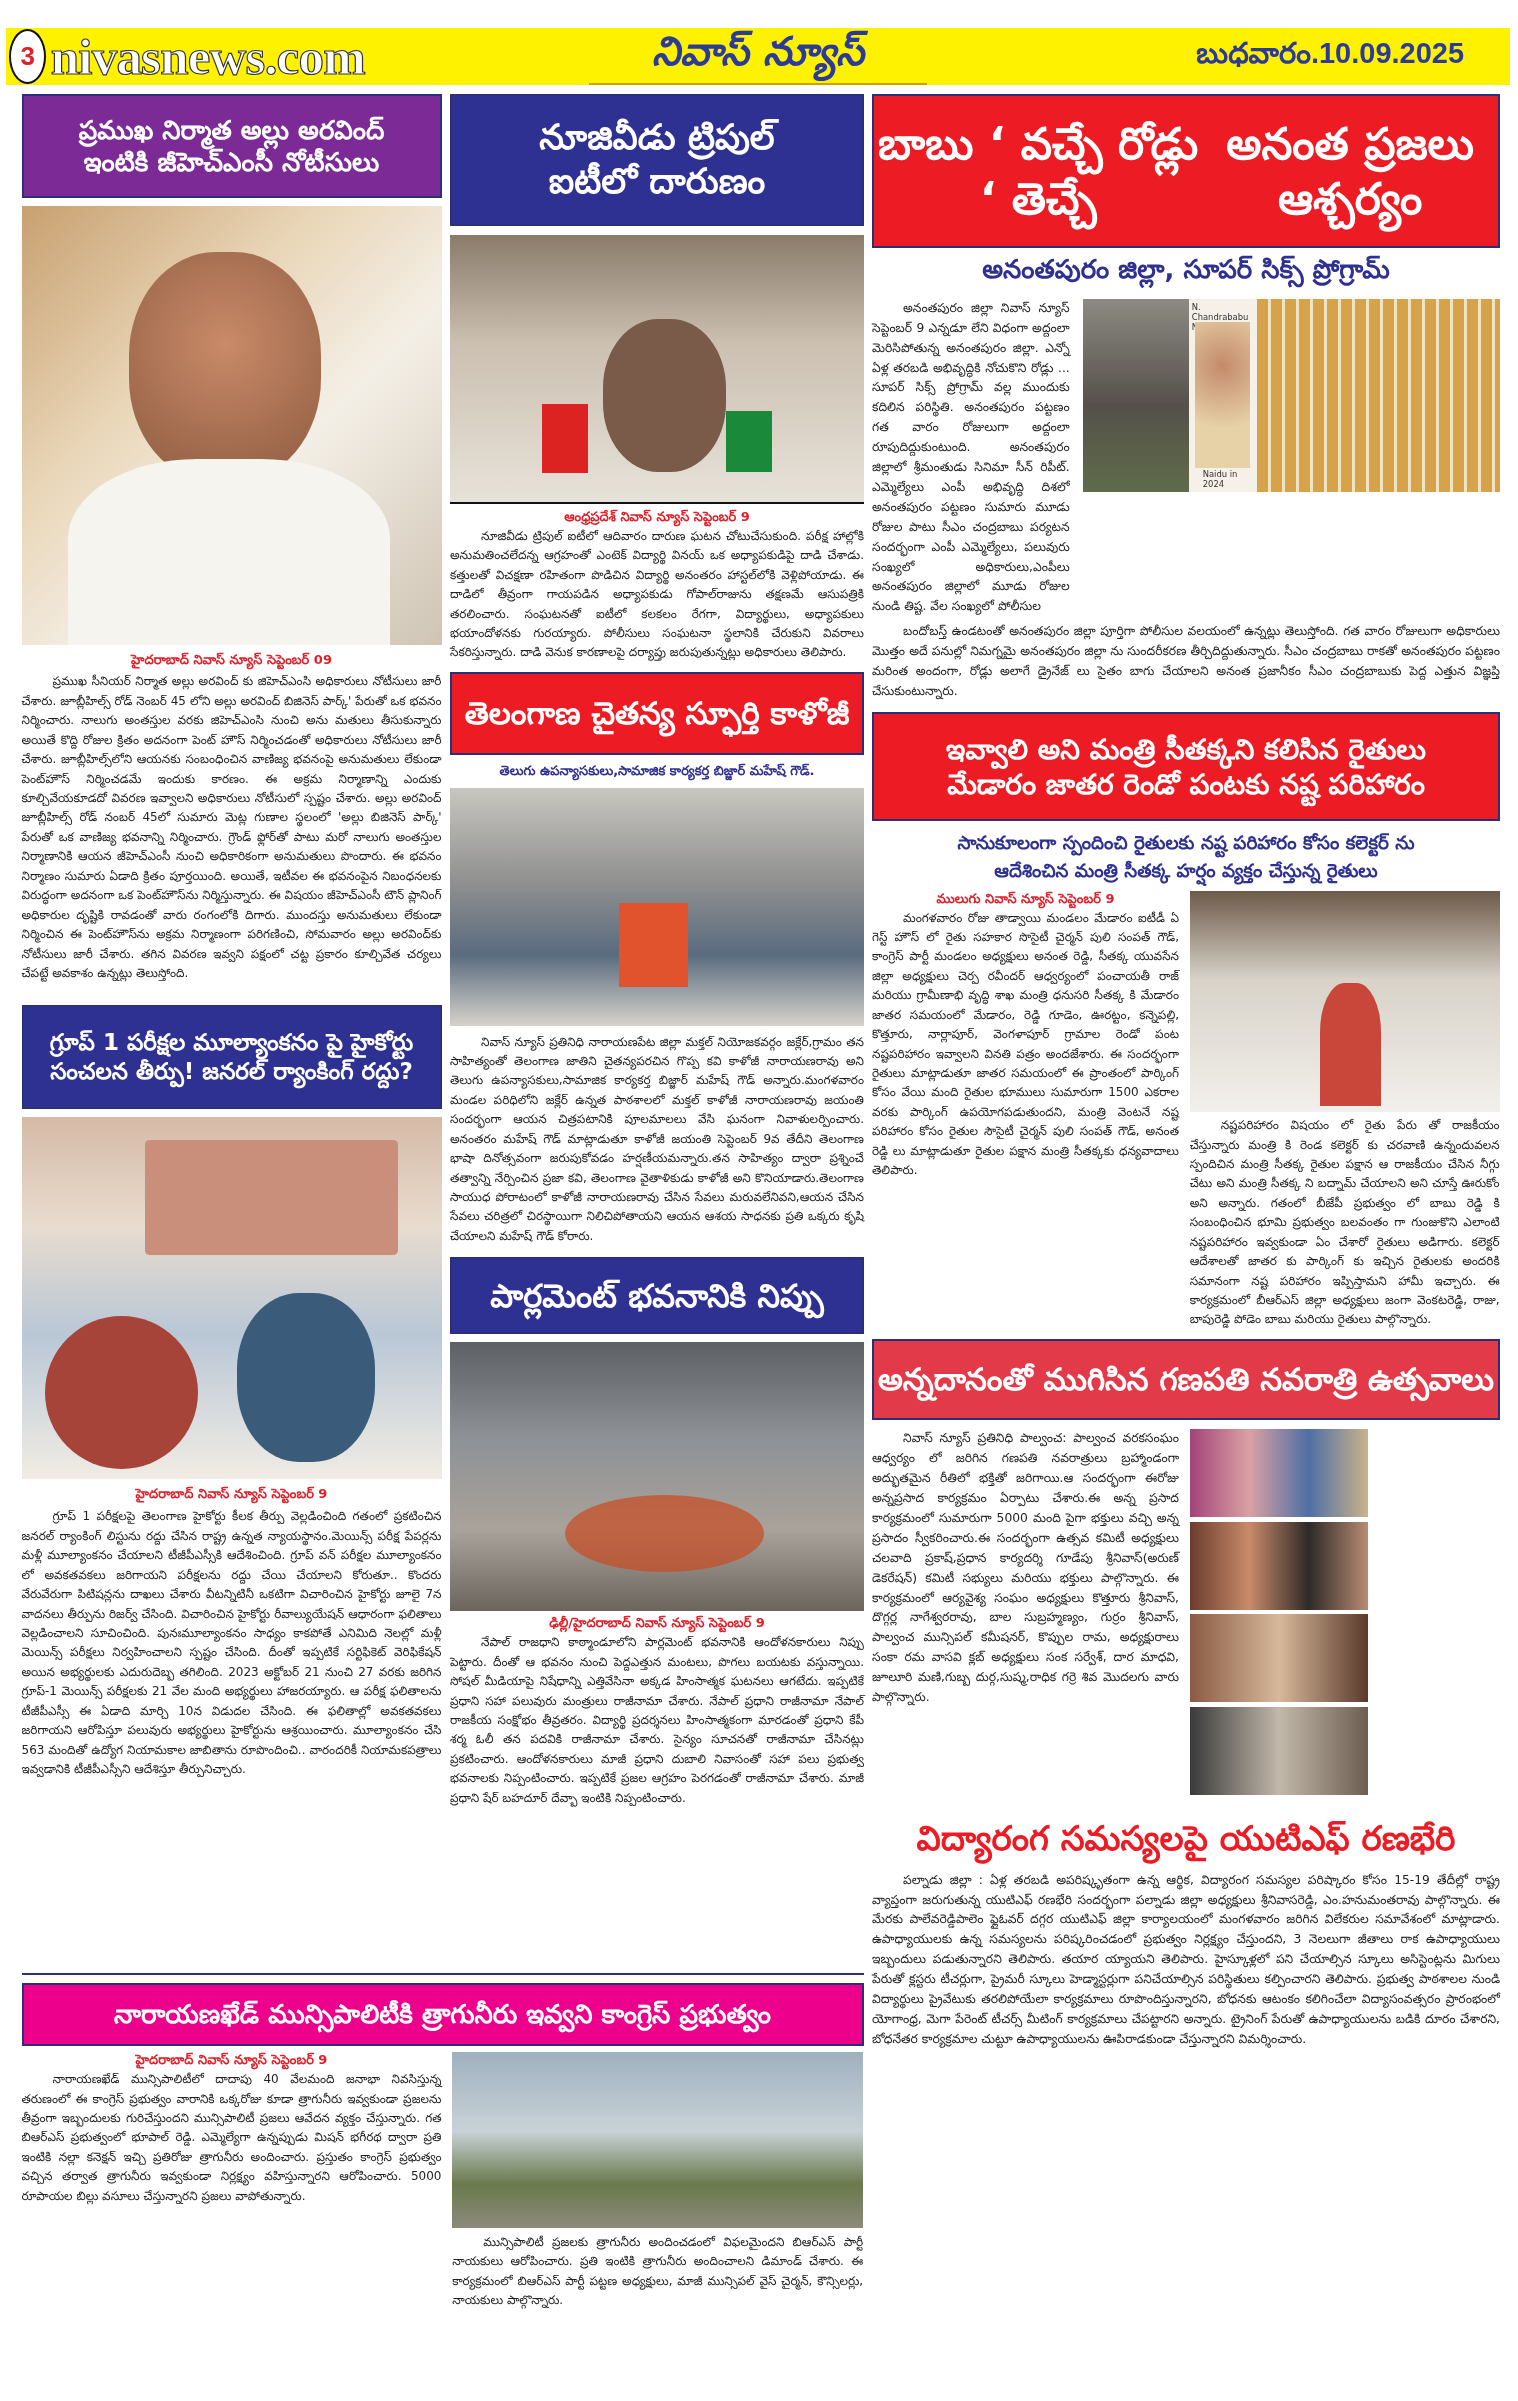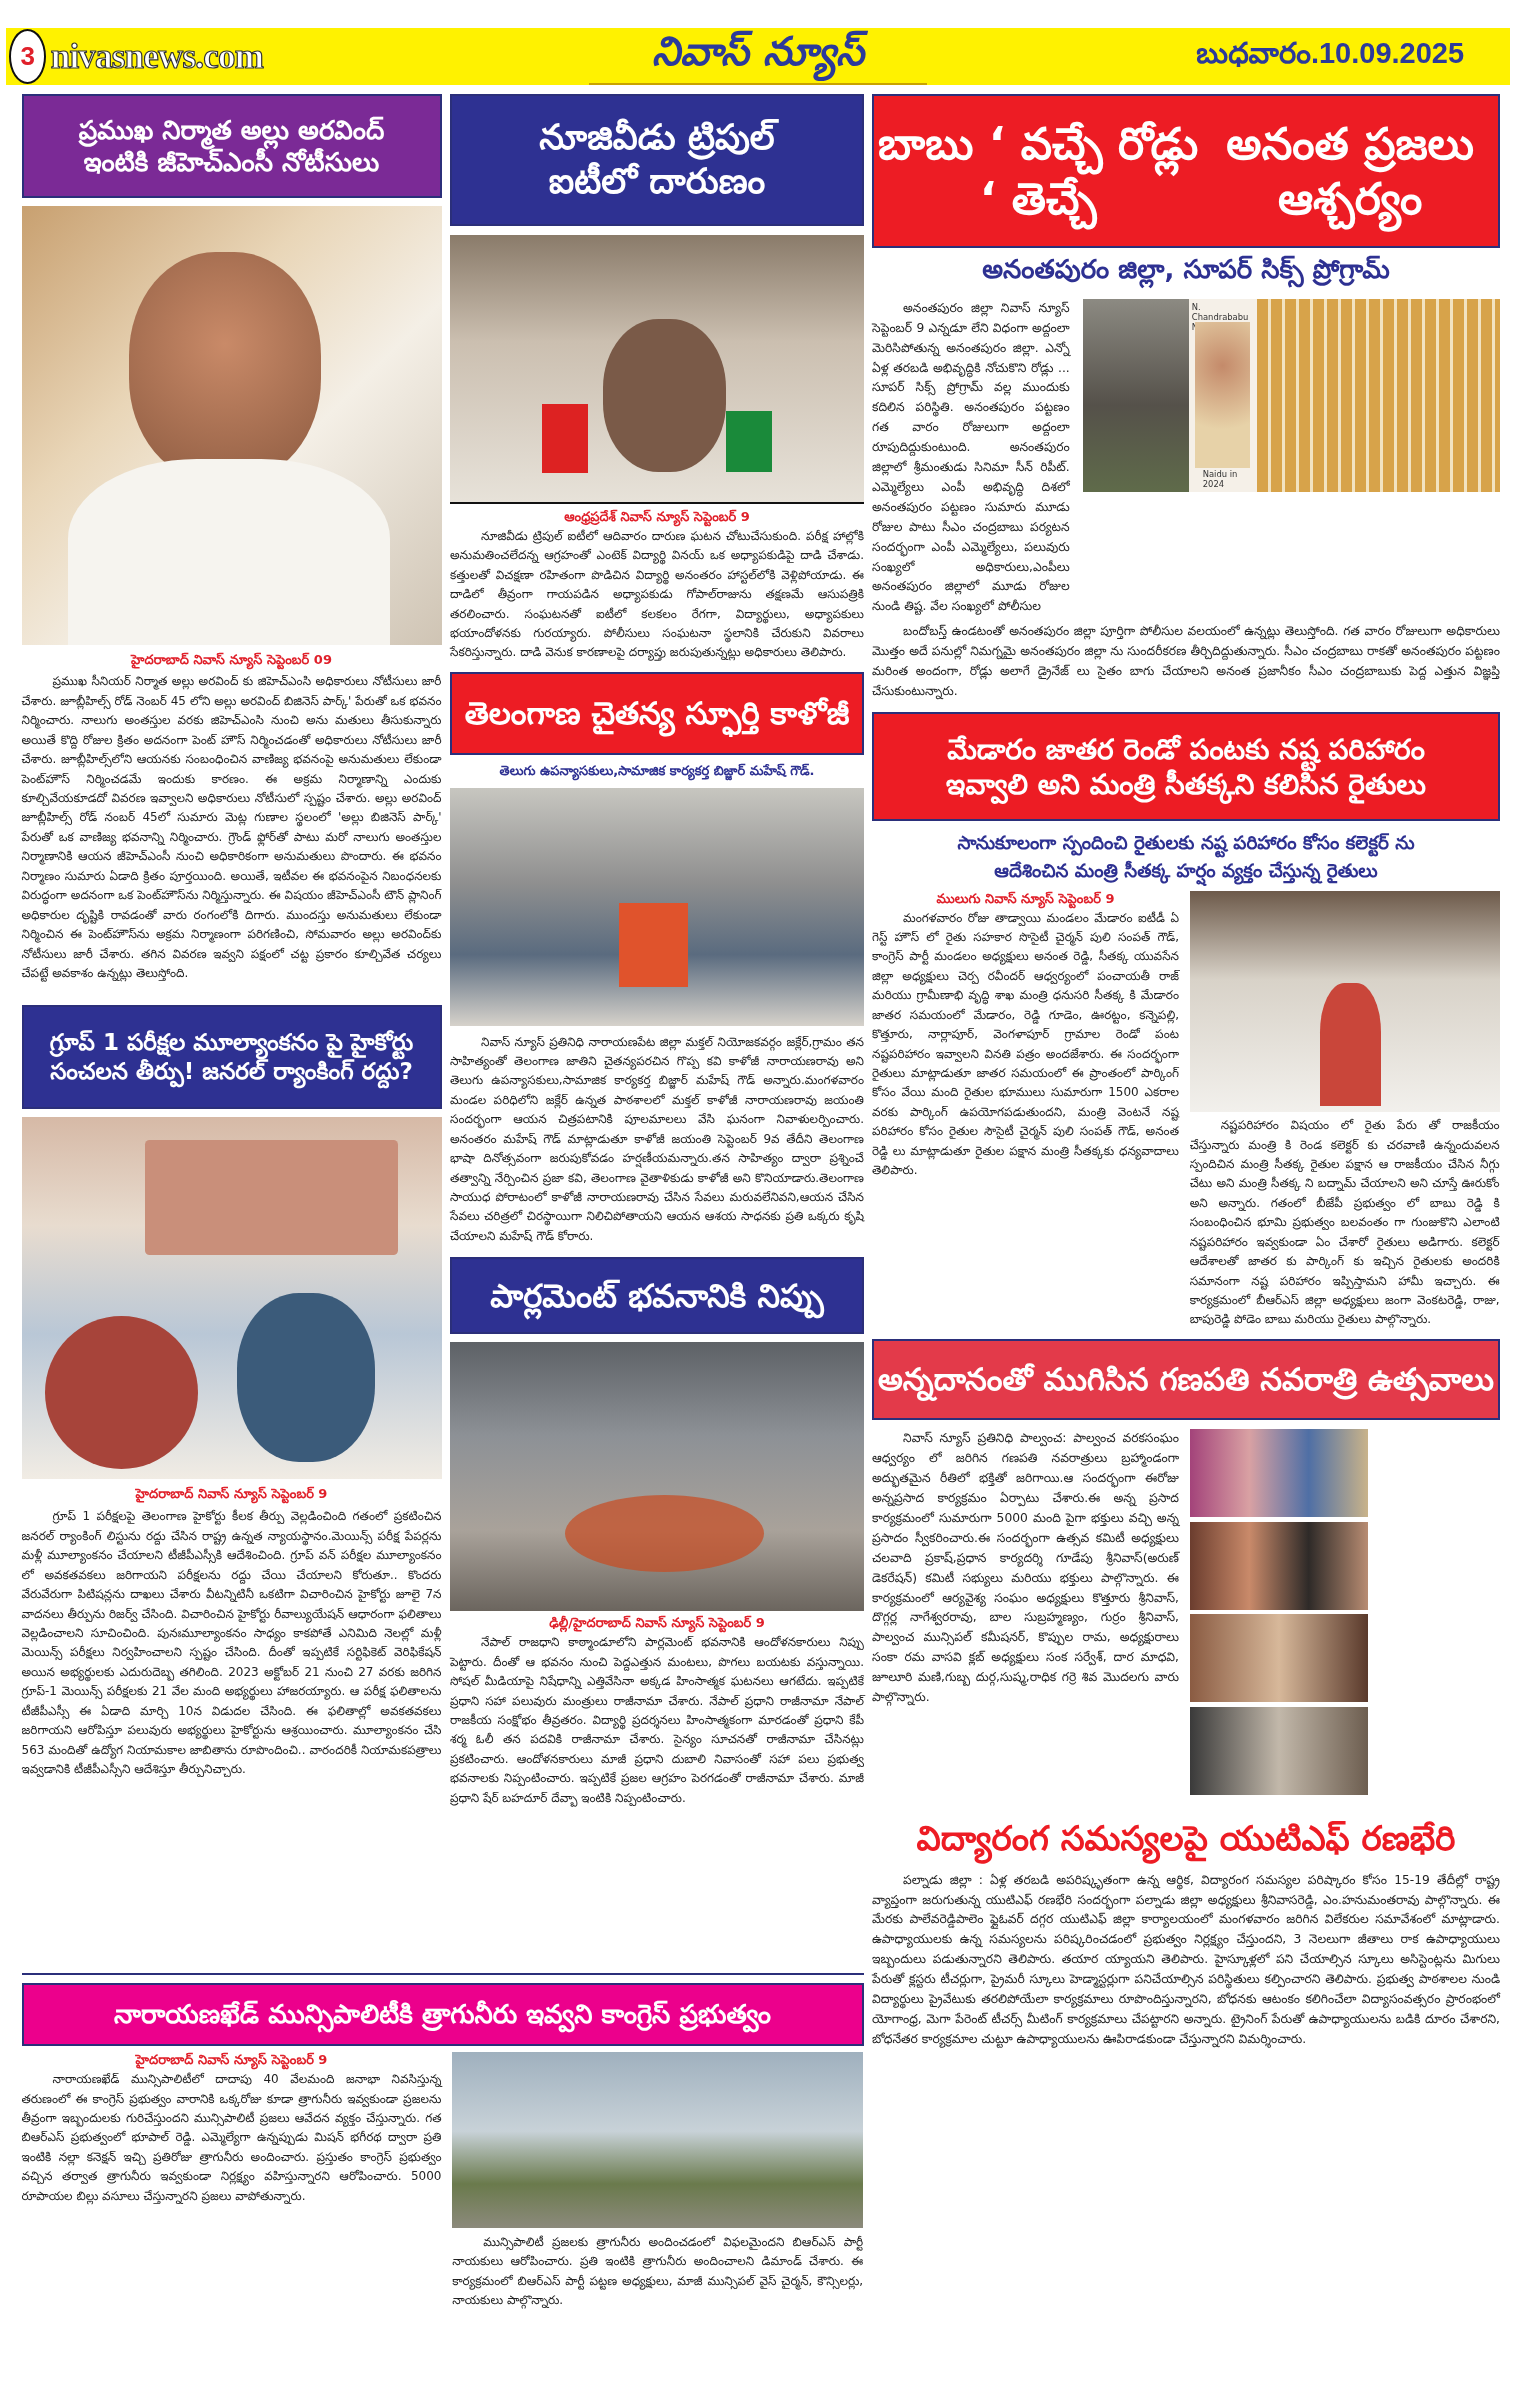--- a/index.html
+++ b/index.html
@@ -1,19 +1,19 @@
 <!DOCTYPE html>
 <html style="font-size:12.3px"><head>
 <meta charset="utf-8">
 <style>
   * { box-sizing: border-box; margin: 0; padding: 0; }
   body { width: 1518px; height: 2401px; background: #ffffff; font-family: "DejaVu Sans", sans-serif; color: #222; overflow: hidden; position: relative; }
   .masthead { position: absolute; left: 6.1px; top: 28px; width: 1504px; height: 57px; background: #fff200; display: flex; align-items: center; }
   .page-num { width: 37px; height: 55px; border: 2.3px solid #111; border-radius: 50%; background: #fff; display: flex; align-items: center; justify-content: center; color: #e0202a; font-weight: bold; font-size: 26px; margin-left: 3.1px; font-family: "Liberation Sans", sans-serif; }
-  .site { font-family: "Liberation Serif", serif; font-size: 35px; color: #fff; -webkit-text-stroke: 1.2px #333; margin-left: 4.6px; letter-spacing: -0.8px; font-weight: bold; }
+  .site { font-family: "Liberation Serif", serif; font-size: 51px; color: #fff; -webkit-text-stroke: 1.2px #333; margin-left: 4.6px; letter-spacing: -0.8px; font-weight: bold; }
   .brand { position: absolute; left: 583px; top: 0; width: 338px; height: 57px; display: flex; align-items: center; justify-content: center; color: #2c3a9a; font-size: 40px; font-weight: bold; font-style: italic; border-bottom: 2.3px solid #c9a300; }
   .date { position: absolute; right: 46px; top: 0; height: 57px; display: flex; align-items: center; color: #2c3a9a; font-size: 29px; font-weight: bold; font-family: "Liberation Sans", sans-serif; }
 
   .col { position: absolute; }
   .banner { display: flex; align-items: center; justify-content: center; text-align: center; color: #fff; font-weight: bold; line-height: 1.25; border: 2.3px solid #2b2f7a; }
   .purple { background: #7b2a96; }
   .blue { background: #2e3192; }
   .red { background: #ed1c24; }
   .rose { background: #e33a4a; }
   .pink { background: #ec008c; }
@@ -116,22 +116,22 @@
         <div class="cap" style="bottom:3.1px;left:14px;">Naidu in 2024</div>
       </div>
       <div style="flex:1;background:repeating-linear-gradient(90deg,#d7a34a 0 10.7px,#f2e3c2 10.7px 14px),#eee;"></div>
     </div>
   </div>
   <div class="body-text" style="margin-top:4.6px; font-size:12.3px;">
       <p>బందోబస్త్ ఉండటంతో అనంతపురం జిల్లా పూర్తిగా పోలీసుల వలయంలో ఉన్నట్లు తెలుస్తోంది. గత వారం రోజులుగా అధికారులు మొత్తం అదే పనుల్లో నిమగ్నమై అనంతపురం జిల్లా ను సుందరీకరణ తీర్చిదిద్దుతున్నారు. సీఎం చంద్రబాబు రాకతో అనంతపురం పట్టణం మరింత అందంగా, రోడ్లు అలాగే డ్రైనేజ్ లు సైతం బాగు చేయాలని అనంత ప్రజానీకం సీఎం చంద్రబాబుకు పెద్ద ఎత్తున విజ్ఞప్తి చేసుకుంటున్నారు.</p>
     </div>
 
   <div class="banner red" style="height:109px; font-size:28px; flex-direction:column; margin-top:10.7px;">
+    <div>ఇవ్వాలి అని మంత్రి సీతక్కని కలిసిన రైతులు</div>
     <div>మేడారం జాతర రెండో పంటకు నష్ట పరిహారం</div>
-    <div>ఇవ్వాలి అని మంత్రి సీతక్కని కలిసిన రైతులు</div>
   </div>
   <div class="sub-blue" style="font-size:18.4px; margin-top:7.7px; line-height:1.55;">
     <div>సానుకూలంగా స్పందించి రైతులకు నష్ట పరిహారం కోసం కలెక్టర్ ను</div>
     <div>ఆదేశించిన మంత్రి సీతక్క హర్షం వ్యక్తం చేస్తున్న రైతులు</div>
   </div>
   <div style="display:flex; gap:10.7px; margin-top:4.6px;">
     <div style="width:307px;">
       <div class="dateline" style="font-size:13px;">ములుగు నివాస్ న్యూస్ సెప్టెంబర్ 9</div>
       <div class="body-text">
           <p>మంగళవారం రోజు తాడ్వాయి మండలం మేడారం ఐటీడీ ఏ గెస్ట్ హౌస్ లో రైతు సహకార సొసైటీ చైర్మన్ పులి సంపత్ గౌడ్, కాంగ్రెస్ పార్టీ మండలం అధ్యక్షులు అనంత రెడ్డి, సీతక్క యువసేన జిల్లా అధ్యక్షులు చెర్ప రవీందర్ ఆధ్వర్యంలో పంచాయతీ రాజ్ మరియు గ్రామీణాభి వృద్ధి శాఖ మంత్రి ధనుసరి సీతక్క కి మేడారం జాతర సమయంలో మేడారం, రెడ్డి గూడెం, ఊరట్టం, కన్నెపల్లి, కొత్తూరు, నార్లాపూర్, వెంగళాపూర్ గ్రామాల రెండో పంట నష్టపరిహారం ఇవ్వాలని వినతి పత్రం అందజేశారు. ఈ సందర్భంగా రైతులు మాట్లాడుతూ జాతర సమయంలో ఈ ప్రాంతంలో పార్కింగ్ కోసం వేయి మంది రైతుల భూములు సుమారుగా 1500 ఎకరాల వరకు పార్కింగ్ ఉపయోగపడుతుందని, మంత్రి వెంటనే నష్ట పరిహారం కోసం రైతుల సౌసైటీ చైర్మన్ పులి సంపత్ గౌడ్, అనంత రెడ్డి లు మాట్లాడుతూ రైతుల పక్షాన మంత్రి సీతక్కకు ధన్యవాదాలు తెలిపారు.</p>

